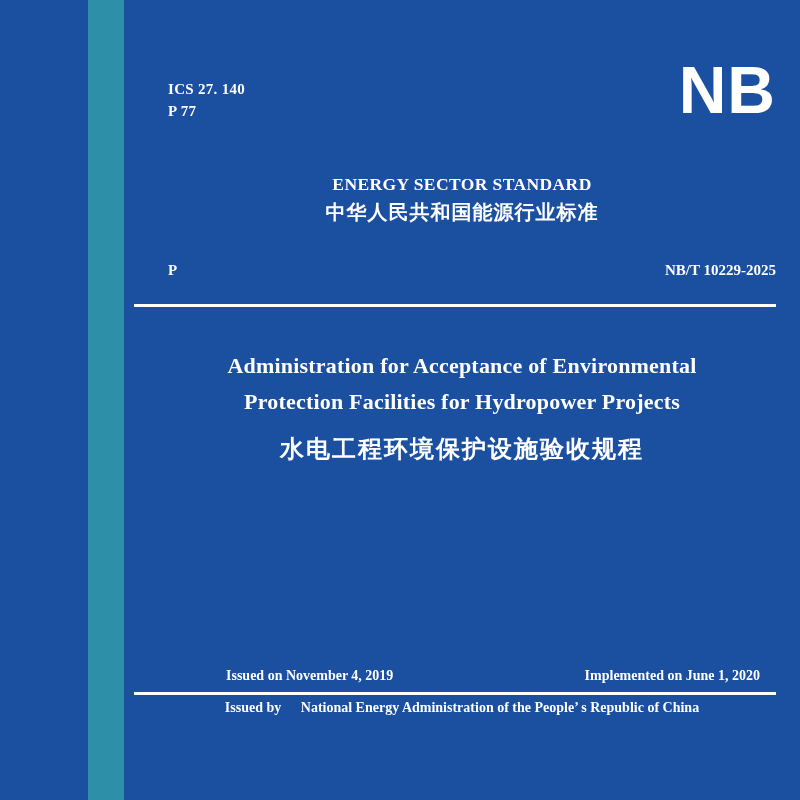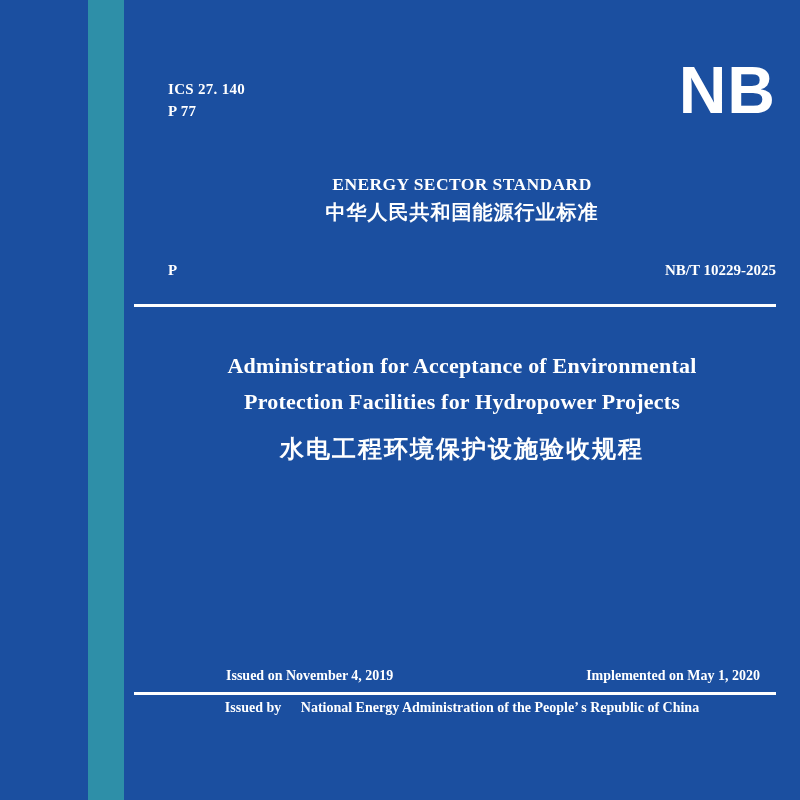--- a/index.html
+++ b/index.html
@@ -178,21 +178,21 @@
       <div class="rule rule-top"></div>
 
       <div class="title-block">
         <div class="title-en">Administration for Acceptance of Environmental</div>
         <div class="title-en">Protection Facilities for Hydropower Projects</div>
         <div class="title-cn">水电工程环境保护设施验收规程</div>
       </div>
 
       <div class="dates-row">
         <div>Issued on November 4, 2019</div>
-        <div>Implemented on May 1, 2020</div>
+        <div>Implemented on June 1, 2020</div>
       </div>
 
       <div class="rule rule-bottom"></div>
 
       <div class="issuer-row">
         <span class="issuer-label">Issued by</span>
         <span>National Energy Administration of the People’ s Republic of China</span>
       </div>
 
     </div>

